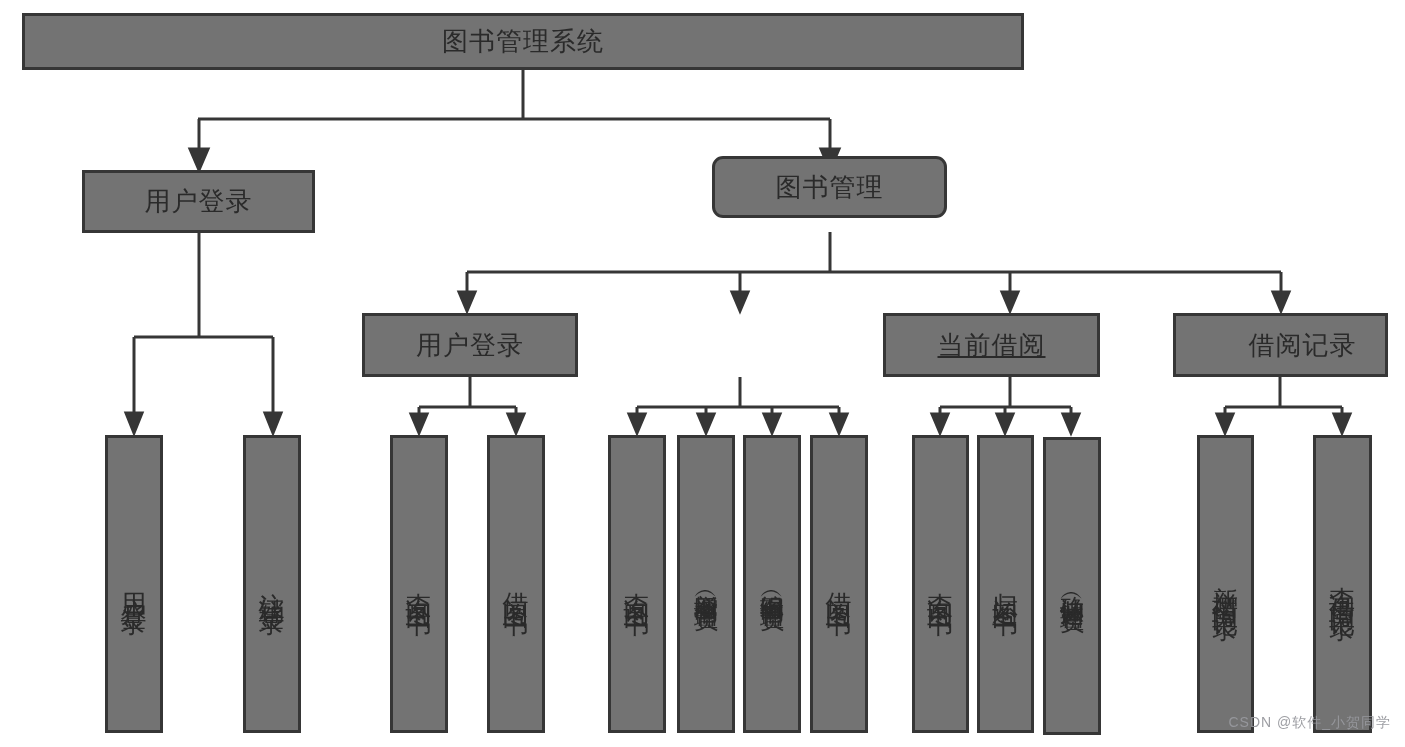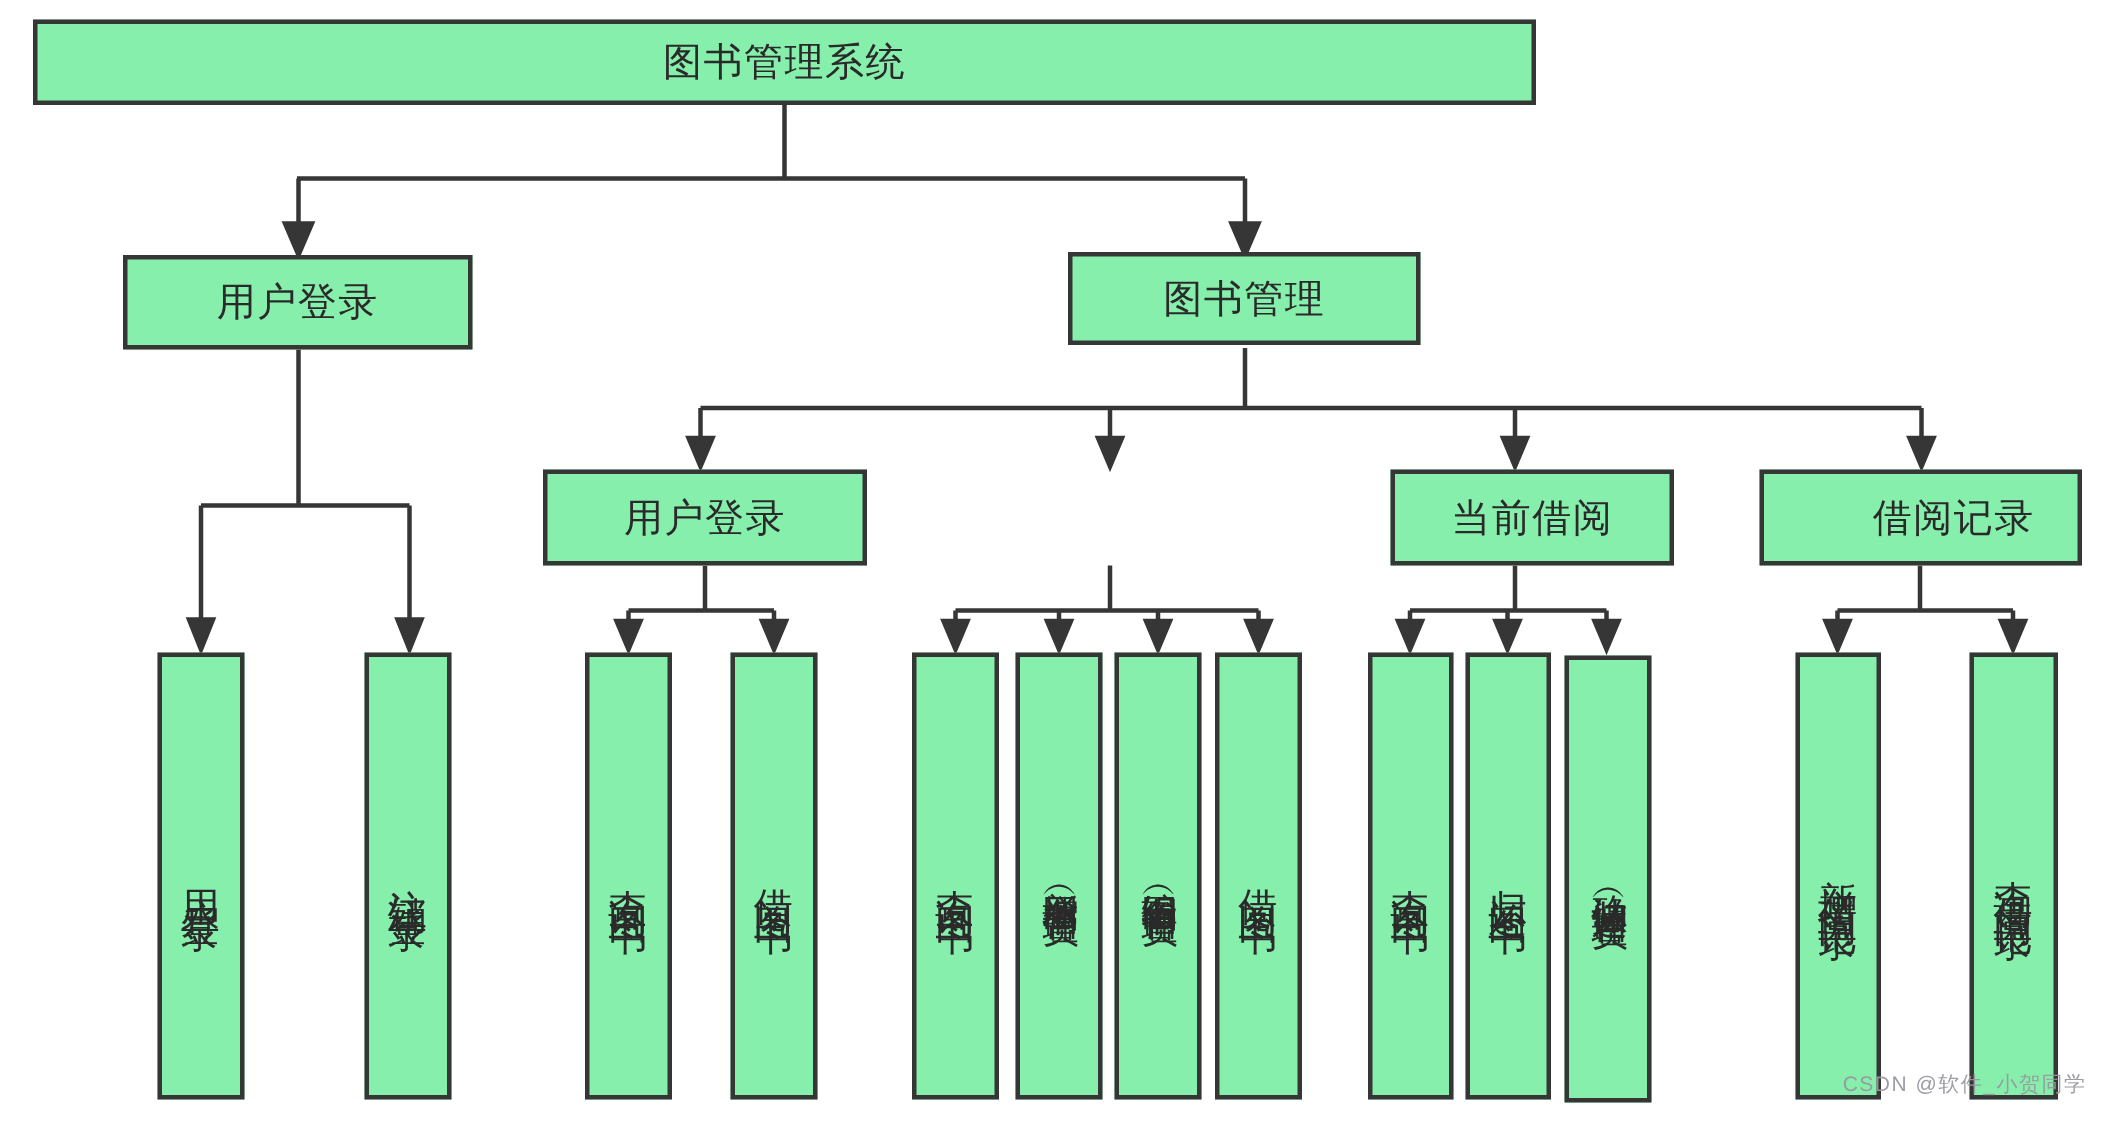--- a/index.html
+++ b/index.html
@@ -23,21 +23,21 @@
   svg.connectors {
     position: absolute;
     left: 0;
     top: 0;
     pointer-events: none;
   }
   .node {
     position: absolute;
     box-sizing: border-box;
     border: 3px solid #363636;
-    background: #86efac;
+    background: #737373;
     display: flex;
     align-items: center;
     justify-content: center;
     color: #2a2a2a;
   }
   .hnode span {
     font-size: 26px;
     letter-spacing: 1px;
     white-space: nowrap;
   }
@@ -141,28 +141,28 @@
     </g>
   </svg>
 
   <div class="node hnode" style="left:22px; top:13px; width:1002px; height:57px;">
     <span>图书管理系统</span>
   </div>
 
   <div class="node hnode" style="left:82px; top:170px; width:233px; height:63px;">
     <span>用户登录</span>
   </div>
-  <div class="node hnode" style="left:712px; top:168px; width:235px; height:62px;">
+  <div class="node hnode" style="left:712px; top:156px; width:235px; height:62px;border-radius:11px;">
     <span>图书管理</span>
   </div>
 
   <div class="node hnode" style="left:362px; top:313px; width:216px; height:64px;">
     <span>用户登录</span>
   </div>
-  <div class="node hnode" style="left:927px; top:313px; width:189px; height:64px;">
+  <div class="node hnode" style="left:883px; top:313px; width:217px; height:64px;text-decoration:underline;">
     <span>当前借阅</span>
   </div>
   <div class="node hnode" style="left:1173px; top:313px; width:215px; height:64px;padding-left:44px;">
     <span>借阅记录</span>
   </div>
 
   <div class="node vnode" style="left:105px; top:435px; width:58px; height:298px;">
     <span>用户登录</span>
   </div>
   <div class="node vnode" style="left:243px; top:435px; width:58px; height:298px;">

